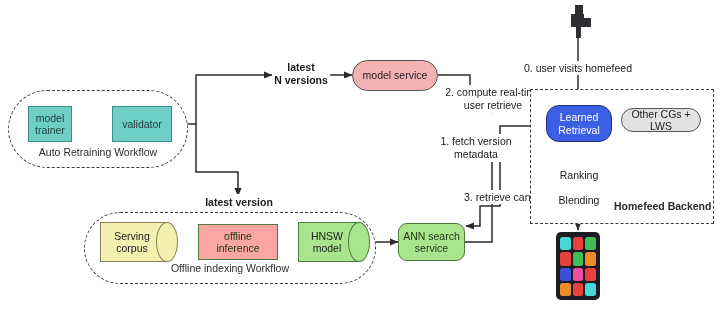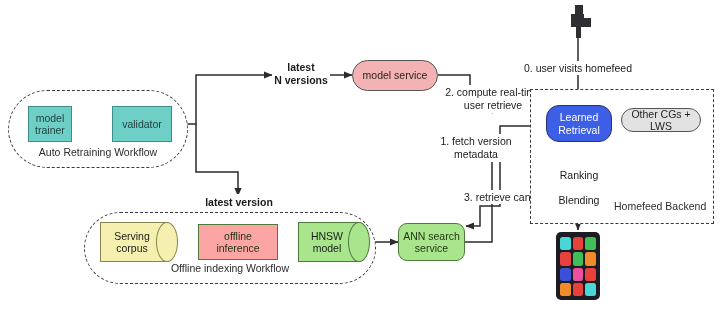--- a/index.html
+++ b/index.html
@@ -140,21 +140,21 @@
 
   <div class="abs elabel" style="left:462px;top:190px;width:110px;height:14px;display:flex;align-items:center;">
     <span>3. retrieve candidates</span>
   </div>
 
   <div class="abs elabel" style="left:522px;top:61px;width:118px;height:14px;display:flex;align-items:center;">
     <span>0. user visits homefeed</span>
   </div>
 
   <div class="abs dashbox" style="left:530px;top:89px;width:184px;height:135px;"></div>
-  <div class="abs" style="left:614px;top:200px;font-size:10.5px;color:#2b2b2b;">Homefeed Backend</div>
+  <div class="abs" style="left:614px;top:200px;font-size:10.5px;color:#2b2b2b;font-weight:bold;">Homefeed Backend</div>
 
   <div class="abs node blue" style="left:546px;top:105px;width:66px;height:37px;">
     <span>
       <span>Learned</span><br>
       <span>Retrieval</span>
     </span>
   </div>
 
   <div class="abs node greypill" style="left:621px;top:108px;width:80px;height:24px;">
     <span>

